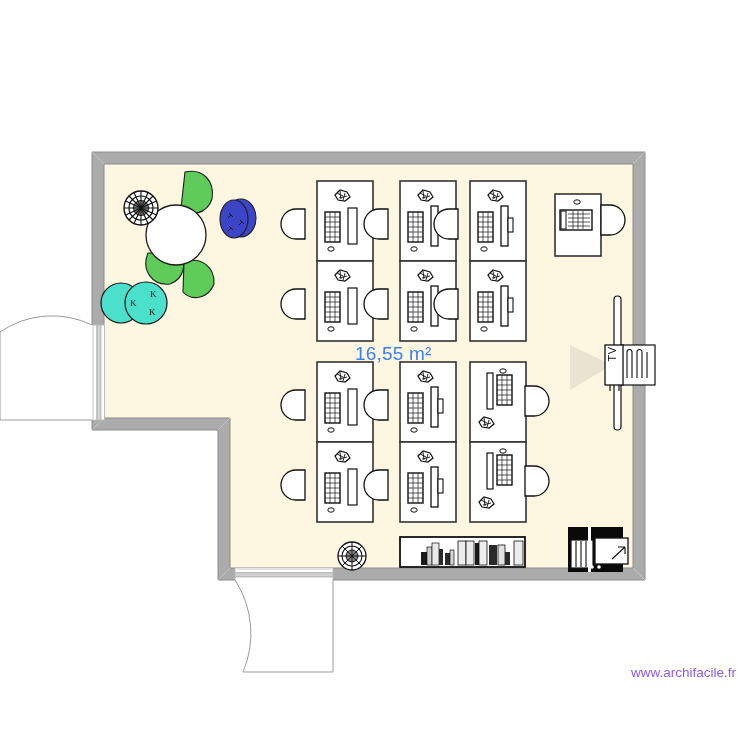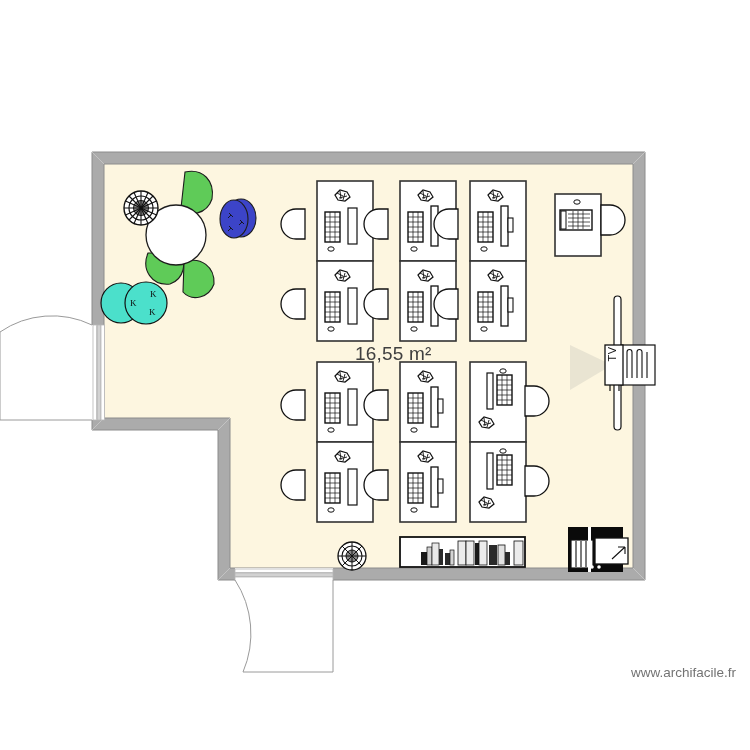--- a/index.html
+++ b/index.html
@@ -4,27 +4,27 @@
 <style>
   html,body{margin:0;padding:0;}
   body{
     width:750px;height:750px;background:#ffffff;
     font-family:"Liberation Sans", sans-serif;
     overflow:hidden;position:relative;
   }
   #plan{position:absolute;left:0;top:0;width:750px;height:750px;}
   .area-label{
     position:absolute;left:355px;top:343px;
-    font-size:19px;color:#404040;
+    font-size:19px;color:#3b82f6;
     font-family:"Liberation Sans", sans-serif;
     white-space:nowrap;letter-spacing:0.2px;
   }
   .site-footer{
     position:absolute;right:14px;top:665px;
-    font-size:13.5px;color:#737373;
+    font-size:13.5px;color:#8b5cf6;
     font-family:"Liberation Sans", sans-serif;
     white-space:nowrap;
     margin-left:40px;
   }
   .tv-label{
     position:absolute;left:604px;top:348px;
     font-size:11px;color:#111;
     font-family:"Liberation Sans", sans-serif;
     transform:rotate(-90deg);transform-origin:center center;
     letter-spacing:0.5px;

